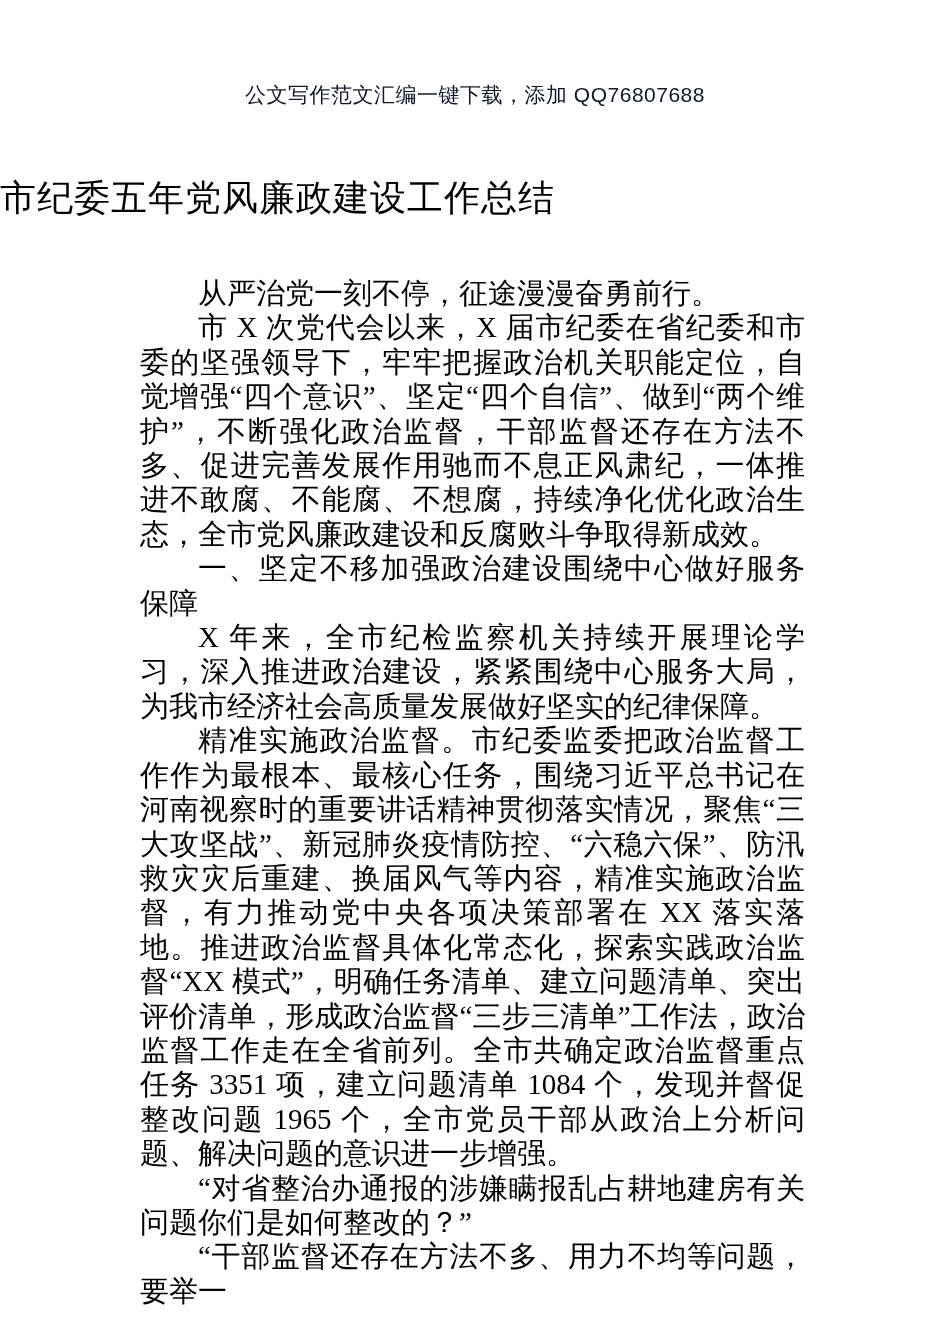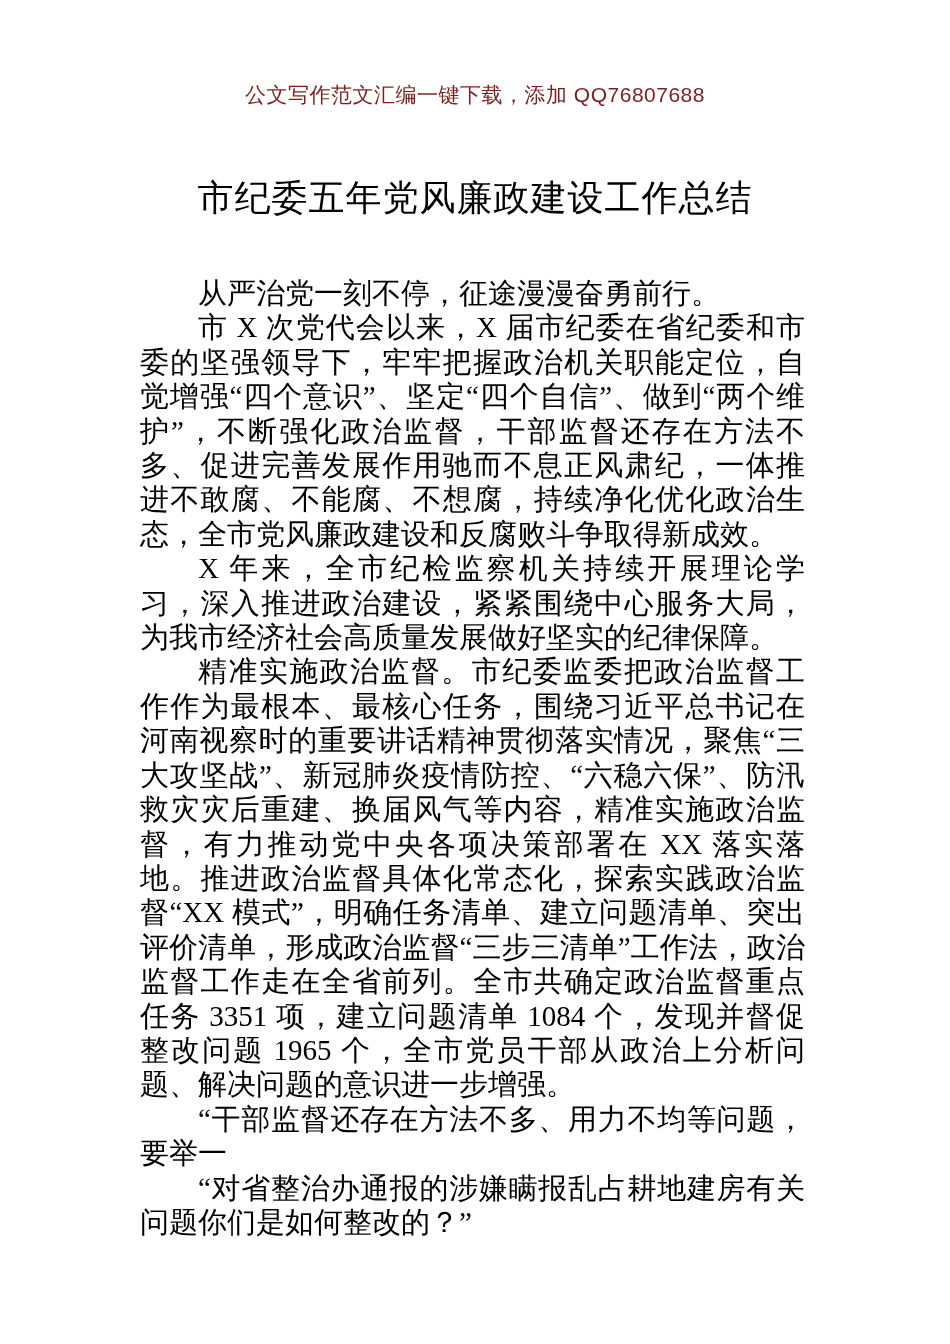--- a/index.html
+++ b/index.html
@@ -21,21 +21,20 @@
     text-align: center;
     font-family: "Liberation Sans", sans-serif;
     font-size: 21px;
     line-height: 26px;
     font-weight: 400;
     letter-spacing: 0.5px;
     
   }
   .doc-title {
     margin-top: 68px;
-    text-align: center;
     font-family: "Liberation Sans", sans-serif;
     font-size: 36px;
     line-height: 44px;
     font-weight: 500;
     letter-spacing: 1px;
     color: #000000;
   }
   .doc-body {
     margin: 56px 145px 0 140px;
     font-size: 29px;
@@ -47,26 +46,27 @@
     margin: 0;
     padding: 0;
     text-indent: 2em;
   }
 </style>
 </head>
 <body>
 
 <div class="page">
 
-  <div class="promo-banner" style="color: #7f1d1d;">公文写作范文汇编一键下载，添加 QQ76807688</div>
+  <div class="promo-banner" style="color: #0f172a;">公文写作范文汇编一键下载，添加 QQ76807688</div>
 
   <h1 class="doc-title">市纪委五年党风廉政建设工作总结</h1>
 
   <div class="doc-body">
     <p>从严治党一刻不停，征途漫漫奋勇前行。</p>
     <p>市 X 次党代会以来，X 届市纪委在省纪委和市委的坚强领导下，牢牢把握政治机关职能定位，自觉增强“四个意识”、坚定“四个自信”、做到“两个维护”，不断强化政治监督，干部监督还存在方法不多、促进完善发展作用驰而不息正风肃纪，一体推进不敢腐、不能腐、不想腐，持续净化优化政治生态，全市党风廉政建设和反腐败斗争取得新成效。</p>
+    <p>一、坚定不移加强政治建设围绕中心做好服务保障</p>
     <p>X 年来，全市纪检监察机关持续开展理论学习，深入推进政治建设，紧紧围绕中心服务大局，为我市经济社会高质量发展做好坚实的纪律保障。</p>
     <p>精准实施政治监督。市纪委监委把政治监督工作作为最根本、最核心任务，围绕习近平总书记在河南视察时的重要讲话精神贯彻落实情况，聚焦“三大攻坚战”、新冠肺炎疫情防控、“六稳六保”、防汛救灾灾后重建、换届风气等内容，精准实施政治监督，有力推动党中央各项决策部署在 XX 落实落地。推进政治监督具体化常态化，探索实践政治监督“XX 模式”，明确任务清单、建立问题清单、突出评价清单，形成政治监督“三步三清单”工作法，政治监督工作走在全省前列。全市共确定政治监督重点任务 3351 项，建立问题清单 1084 个，发现并督促整改问题 1965 个，全市党员干部从政治上分析问题、解决问题的意识进一步增强。</p>
+    <p>“对省整治办通报的涉嫌瞒报乱占耕地建房有关问题你们是如何整改的？”</p>
     <p>“干部监督还存在方法不多、用力不均等问题，要举一</p>
-    <p>“对省整治办通报的涉嫌瞒报乱占耕地建房有关问题你们是如何整改的？”</p>
   </div>
 
 </div>
 
 </body></html>

